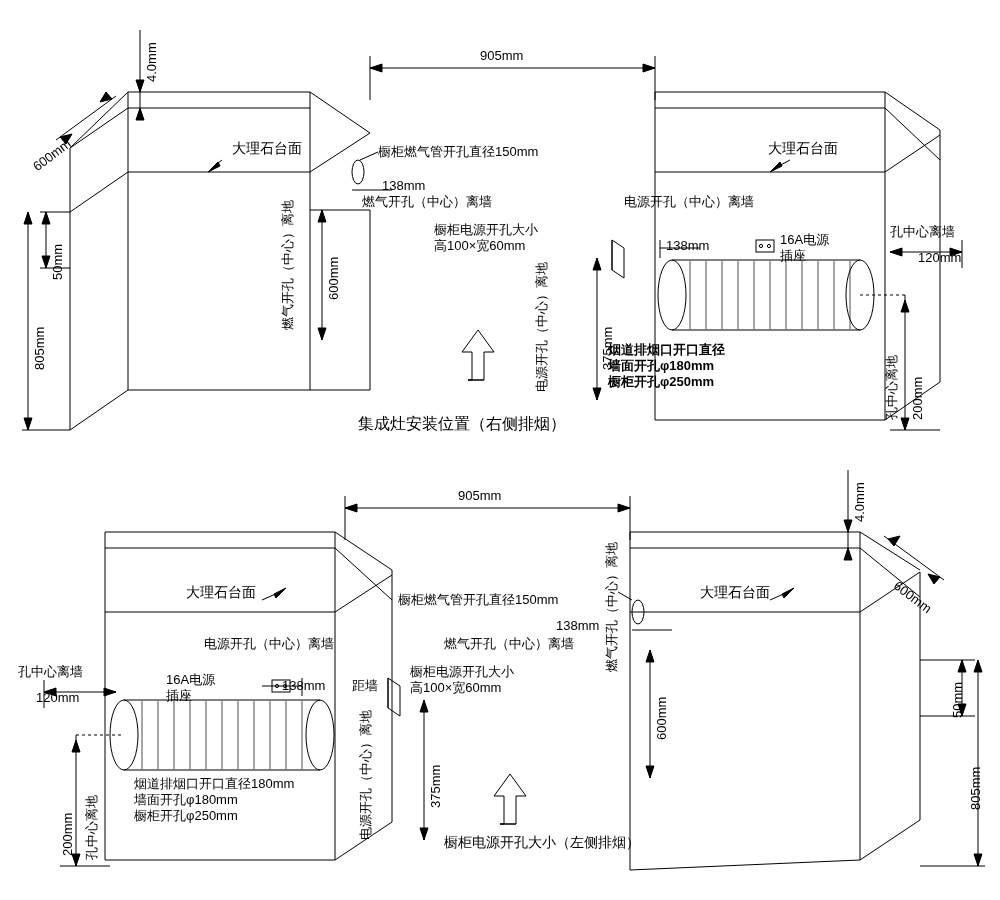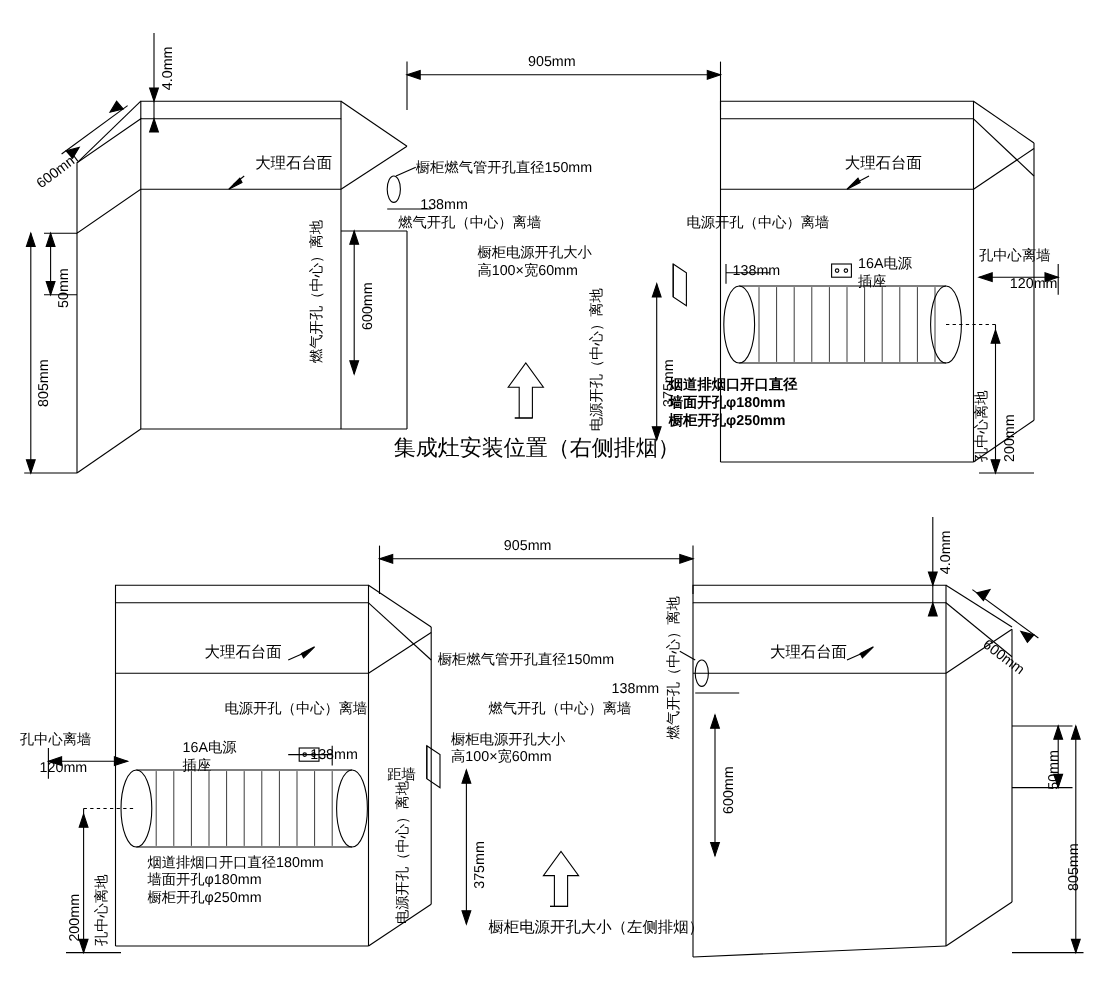--- a/index.html
+++ b/index.html
@@ -306,42 +306,42 @@
 
   <div class="lbl multiline" style="left:608px; top:342px;font-weight:bold;">烟道排烟口开口直径
 墙面开孔φ180mm
 橱柜开孔φ250mm</div>
 
   <div class="lbl" style="left:890px; top:224px;">孔中心离墙</div>
   <div class="lbl" style="left:918px; top:250px;">120mm</div>
   <div class="lbl vert rot-90" style="left:884px; top:420px;">孔中心离地</div>
   <div class="lbl vert rot-90" style="left:910px; top:420px;">200mm</div>
 
-  <div class="lbl" style="left:358px; top:400px; font-size:20px;">集成灶安装位置（右侧排烟）</div>
+  <div class="lbl" style="left:358px; top:416px; font-size:16px;">集成灶安装位置（右侧排烟）</div>
 
   <div class="lbl" style="left:458px; top:488px;">905mm</div>
   <div class="lbl vert rot-90" style="left:852px; top:522px;">4.0mm</div>
   <div class="lbl vert" style="left:900px; top:578px; transform: rotate(37deg);">600mm</div>
   <div class="lbl vert rot-90" style="left:950px; top:718px;">50mm</div>
   <div class="lbl vert rot-90" style="left:968px; top:810px;">805mm</div>
 
   <div class="lbl" style="left:186px; top:584px; font-size:14px;">大理石台面</div>
   <div class="lbl" style="left:700px; top:584px; font-size:14px;">大理石台面</div>
 
   <div class="lbl" style="left:398px; top:592px;">橱柜燃气管开孔直径150mm</div>
   <div class="lbl" style="left:556px; top:618px;">138mm</div>
   <div class="lbl" style="left:444px; top:636px;">燃气开孔（中心）离墙</div>
   <div class="lbl vert rot-90" style="left:604px; top:672px;">燃气开孔（中心）离地</div>
   <div class="lbl vert rot-90" style="left:654px; top:740px;">600mm</div>
 
   <div class="lbl" style="left:204px; top:636px;">电源开孔（中心）离墙</div>
   <div class="lbl multiline" style="left:410px; top:664px;">橱柜电源开孔大小
 高100×宽60mm</div>
   <div class="lbl" style="left:282px; top:678px;">138mm</div>
-  <div class="lbl" style="left:352px; top:696px;">距墙</div>
+  <div class="lbl" style="left:352px; top:678px;">距墙</div>
   <div class="lbl multiline" style="left:166px; top:672px;">16A电源
 插座</div>
   <div class="lbl vert rot-90" style="left:358px; top:840px;">电源开孔（中心）离地</div>
   <div class="lbl vert rot-90" style="left:428px; top:808px;">375mm</div>
 
   <div class="lbl multiline" style="left:134px; top:776px;">烟道排烟口开口直径180mm
 墙面开孔φ180mm
 橱柜开孔φ250mm</div>
 
   <div class="lbl" style="left:18px; top:664px;">孔中心离墙</div>

